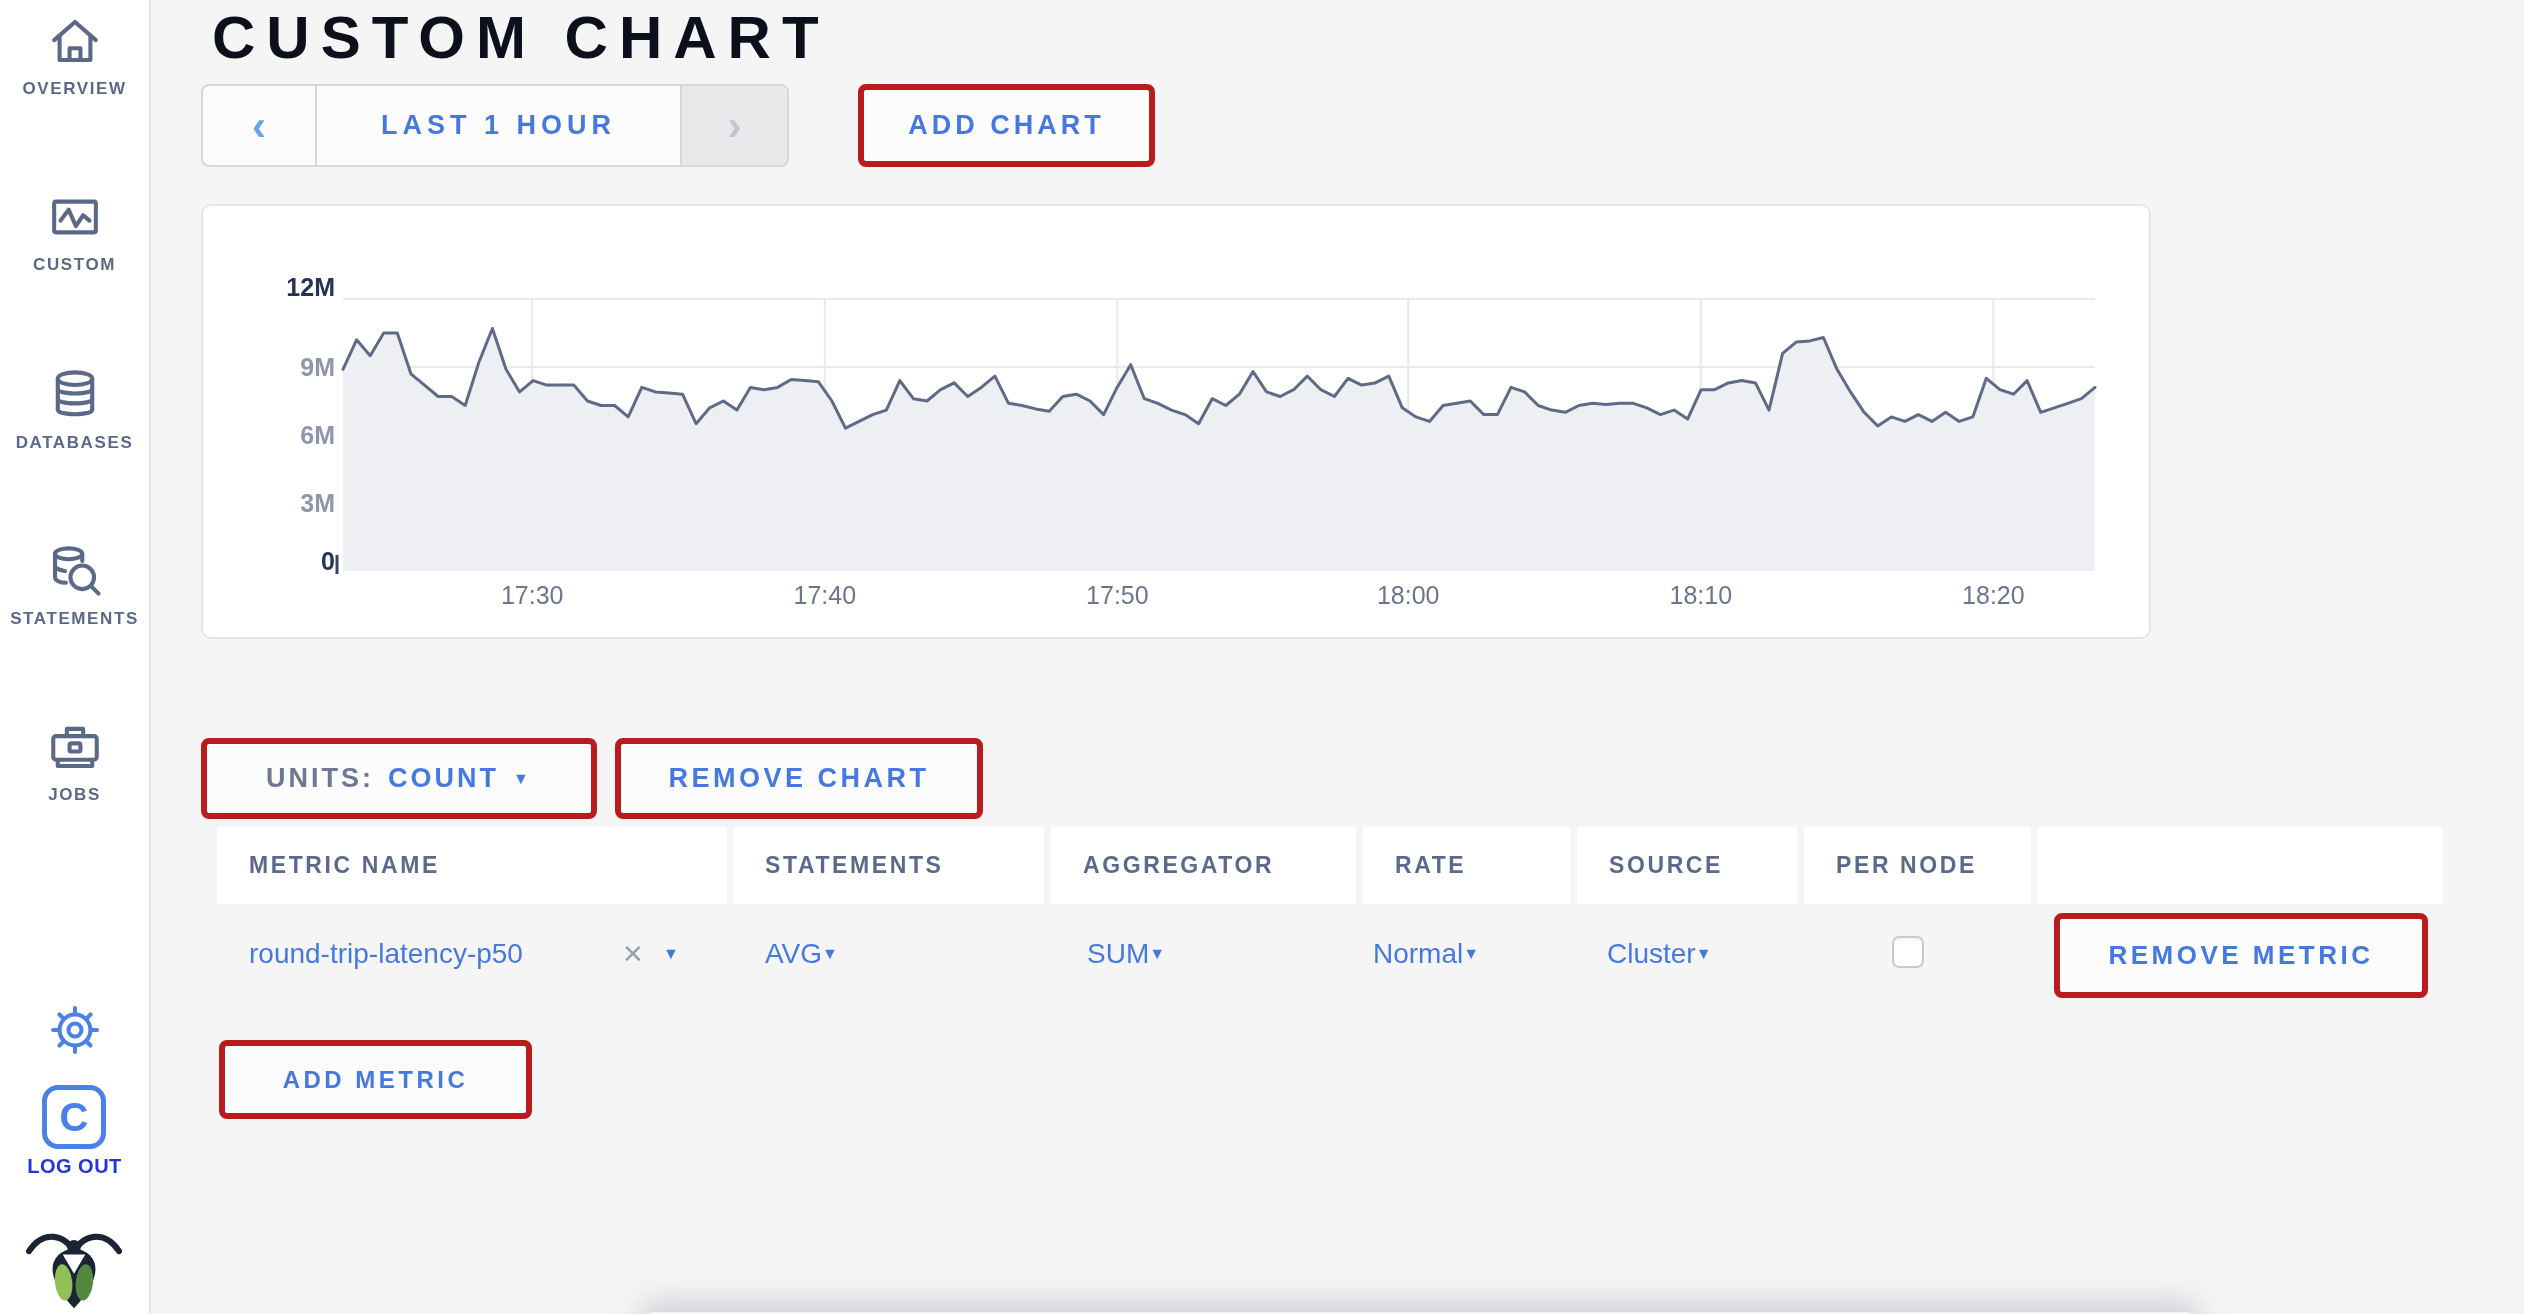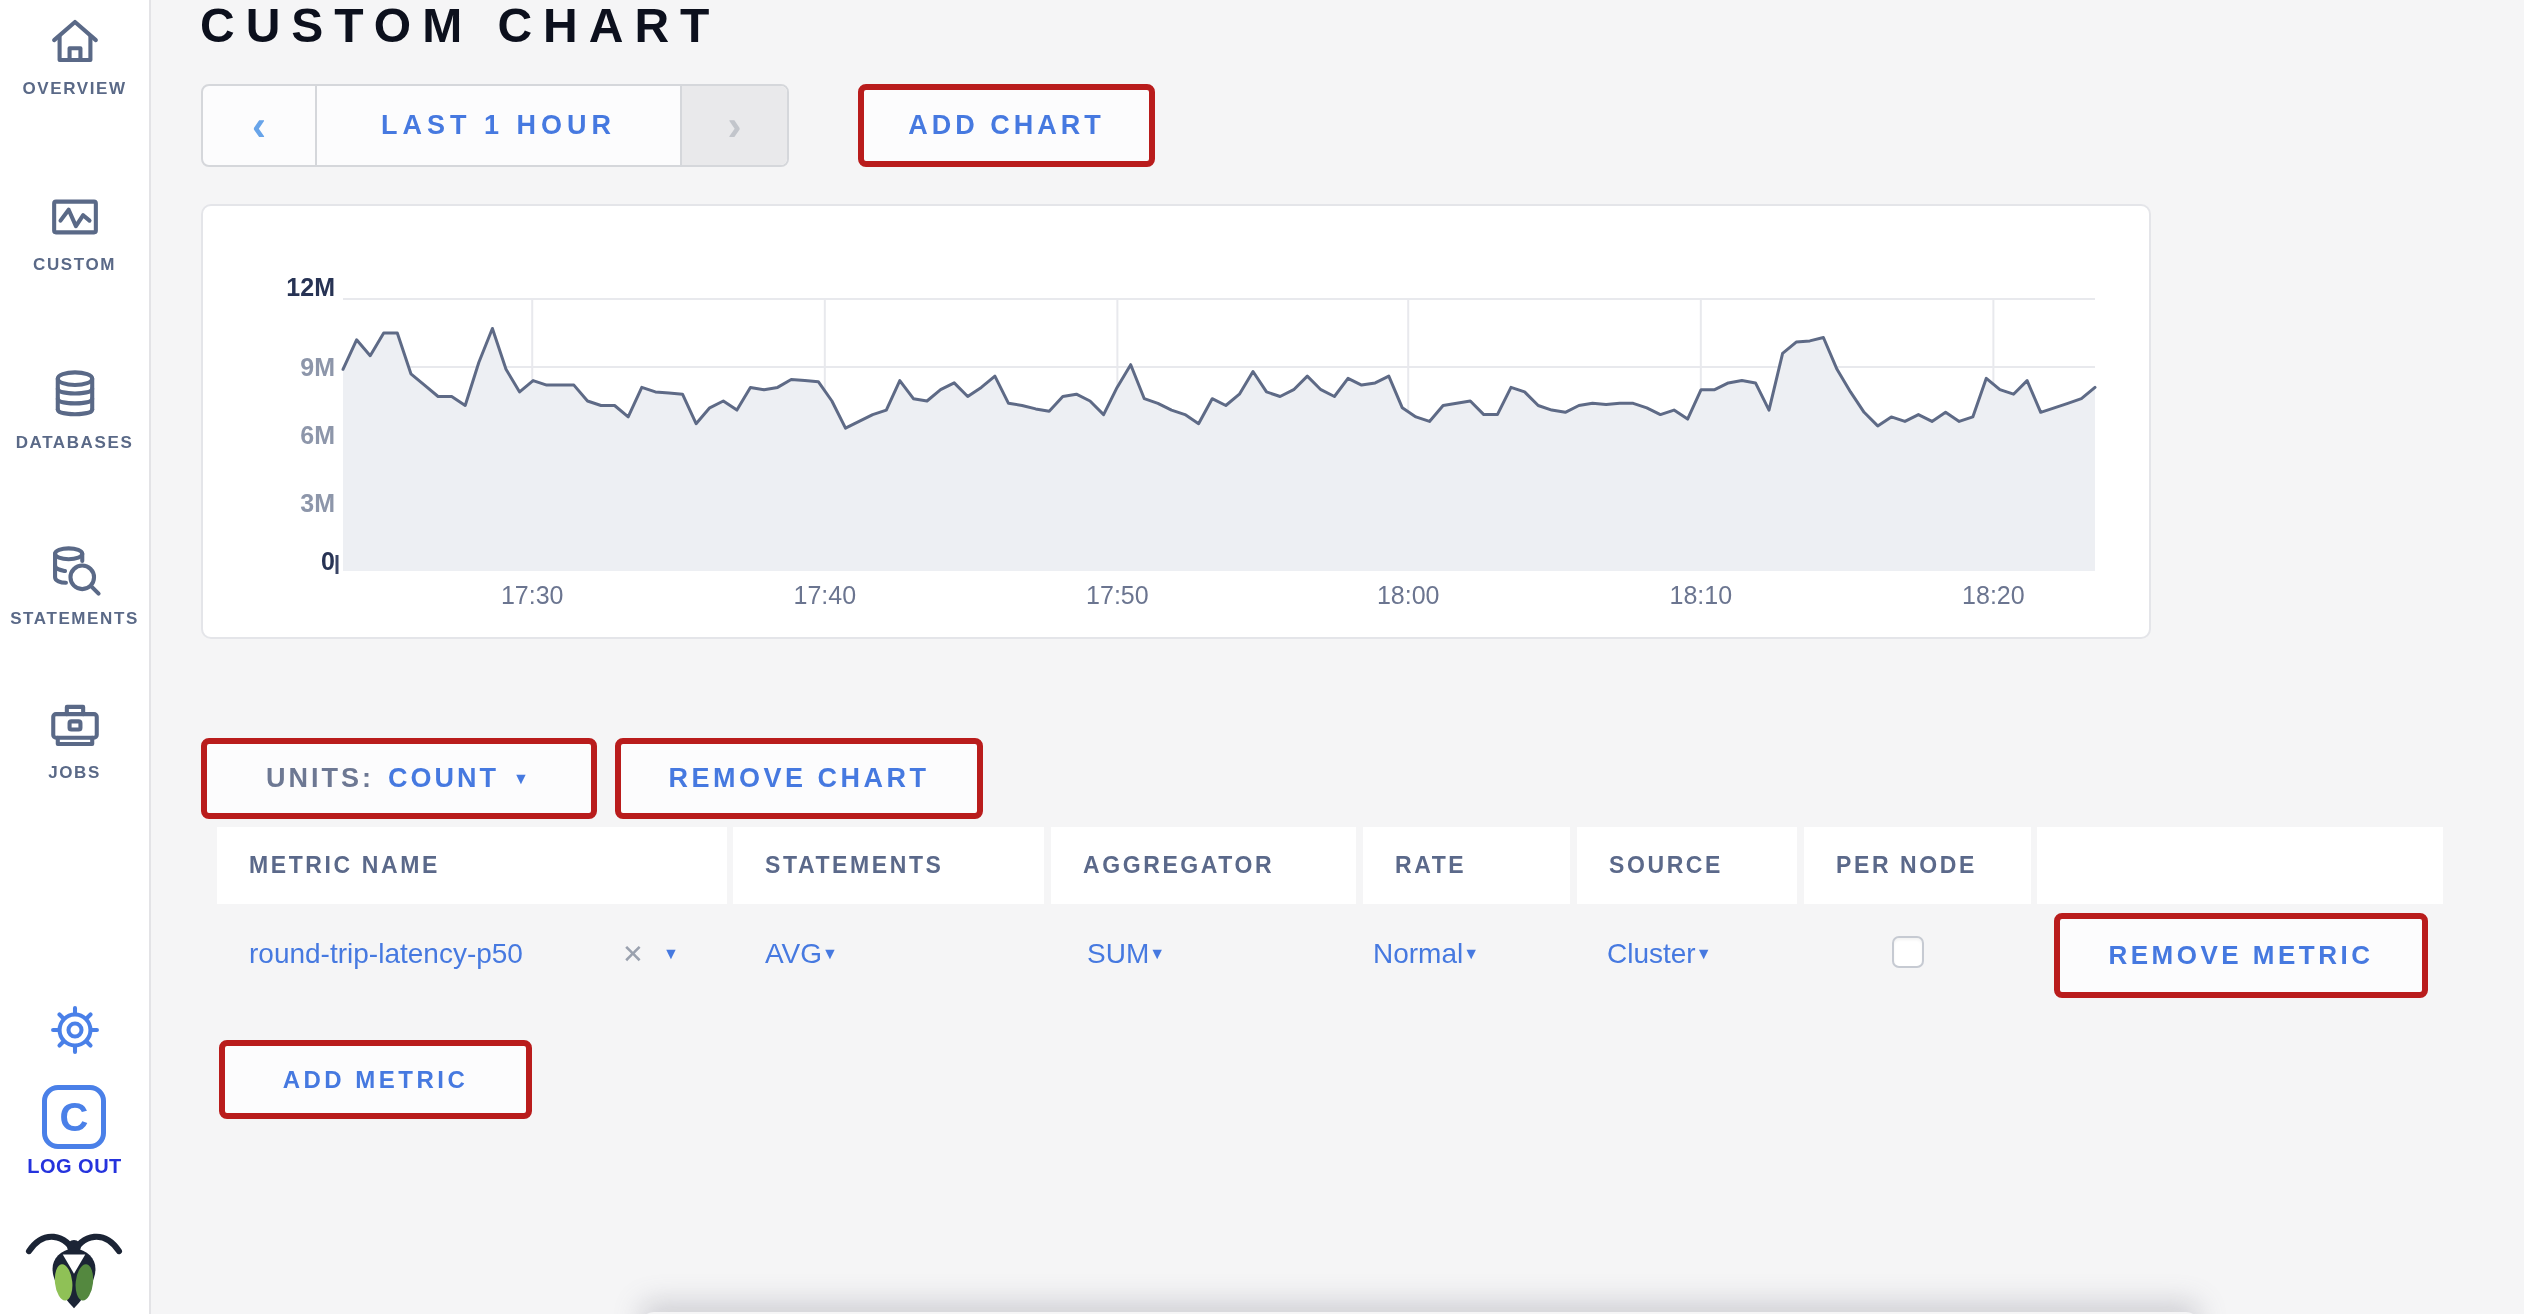--- a/index.html
+++ b/index.html
@@ -13,21 +13,21 @@
   .nav-item svg{display:block;}
   .side-ico{stroke:#5a6987;fill:none;stroke-width:4.5;stroke-linecap:round;stroke-linejoin:round;}
   .gear{position:absolute;left:0;width:149px;display:flex;justify-content:center;cursor:pointer;}
   .gear svg{stroke:#4a80e8;fill:none;stroke-width:5;stroke-linecap:round;}
   .clogo{position:absolute;left:42px;top:1085px;width:64px;height:64px;border:5px solid #4a80e8;border-radius:16px;box-sizing:border-box;display:flex;align-items:center;justify-content:center;cursor:pointer;}
   .clogo span{font-size:40px;font-weight:800;color:#4a80e8;}
   .logout-lbl{position:absolute;left:0;top:1155px;width:149px;text-align:center;font-size:20px;font-weight:800;color:#2533dd;letter-spacing:0.5px;}
   .buglogo{position:absolute;left:22px;top:1220px;}
 
   
-  .page-title{position:absolute;left:200px;top:0px;margin:0;font-size:48px;font-weight:700;letter-spacing:11px;color:#0c101d;line-height:52px;}
+  .page-title{position:absolute;left:200px;top:0px;margin:12px;font-size:60px;font-weight:700;letter-spacing:11px;color:#0c101d;line-height:52px;}
   .timesel{position:absolute;left:201px;top:84px;width:588px;height:83px;border:2px solid #d5d7db;border-radius:8px;background:#fcfcfd;box-sizing:border-box;display:flex;overflow:hidden;}
   .timesel .seg{display:flex;align-items:center;justify-content:center;box-sizing:border-box;cursor:pointer;}
   .seg.prev{width:112px;}
   .seg.mid{width:365px;border-left:2px solid #d5d7db;font-size:27px;font-weight:700;letter-spacing:5px;color:#4679e0;}
   .seg.next{flex:1;border-left:2px solid #d5d7db;background:#e9e9eb;}
   .chev{font-size:42px;font-weight:700;line-height:1;}
   .chev.p{color:#68a4e9;}
   .chev.n{color:#c2c5cb;}
   .btn{position:absolute;border:6px solid #b91c1c;border-radius:8px;background:#fcfcfd;color:#4679e0;display:flex;align-items:center;justify-content:center;font-weight:700;font-size:27px;letter-spacing:4px;box-sizing:border-box;cursor:pointer;}
   .btn-addchart{left:858px;top:84px;width:297px;height:83px;}
@@ -98,21 +98,21 @@
           <ellipse cx="25" cy="13" rx="15" ry="6"></ellipse>
           <path d="M10 13 V39 C10 43 16 45 22 45"></path>
           <path d="M40 13 V21"></path>
           <path d="M10 26 C10 30 16 31 21 32"></path>
           <circle cx="40" cy="39" r="13"></circle>
           <path d="M50 49 L58 57"></path>
         </svg>
       <span class="lbl">STATEMENTS</span>
     </div>
 
-    <div class="nav-item" style="top:696px">
+    <div class="nav-item" style="top:718px">
       <svg class="side-ico" width="58" height="58" viewBox="0 0 64 64">
           <rect x="8" y="20" width="48" height="26" rx="3"></rect>
           <path d="M23 20 V12 H41 V20"></path>
           <rect x="26" y="28" width="12" height="9" rx="2"></rect>
           <path d="M13 46 V53 H51 V46"></path>
         </svg>
       <span class="lbl">JOBS</span>
     </div>
 
     <div class="gear" style="top:1004px">

